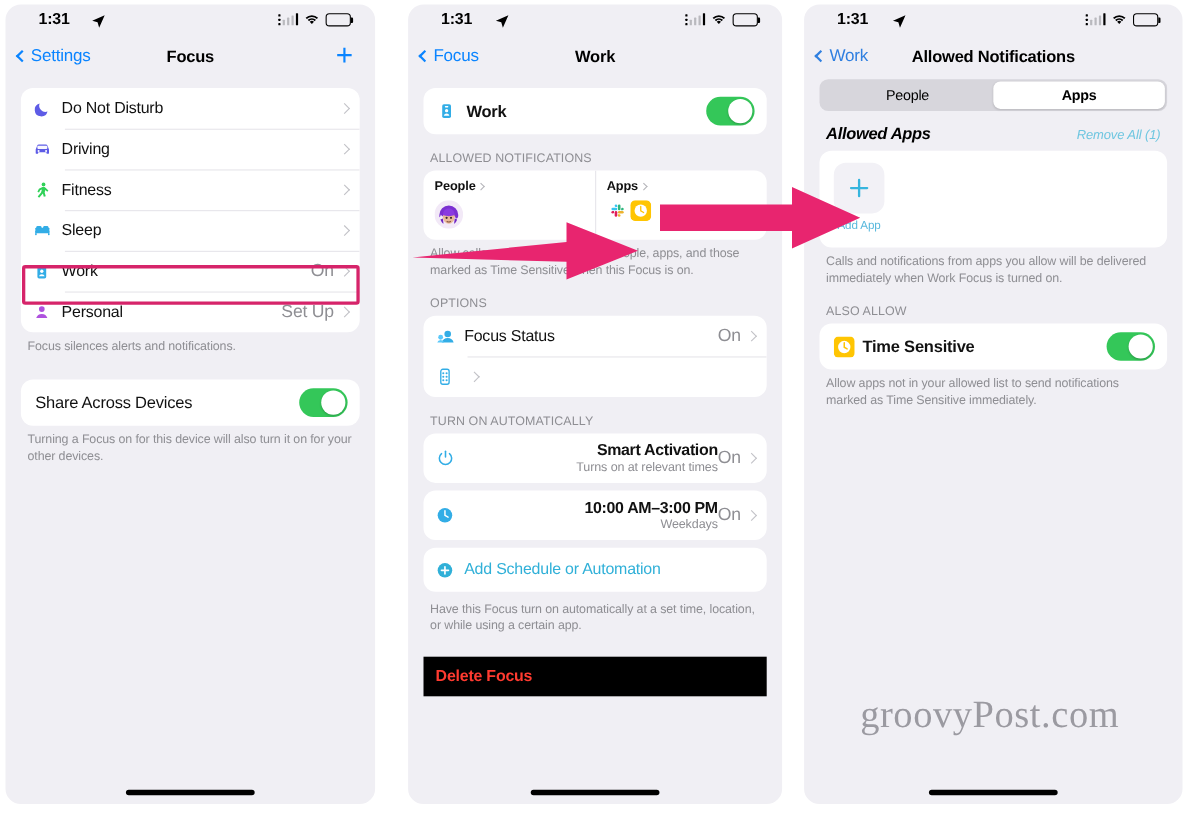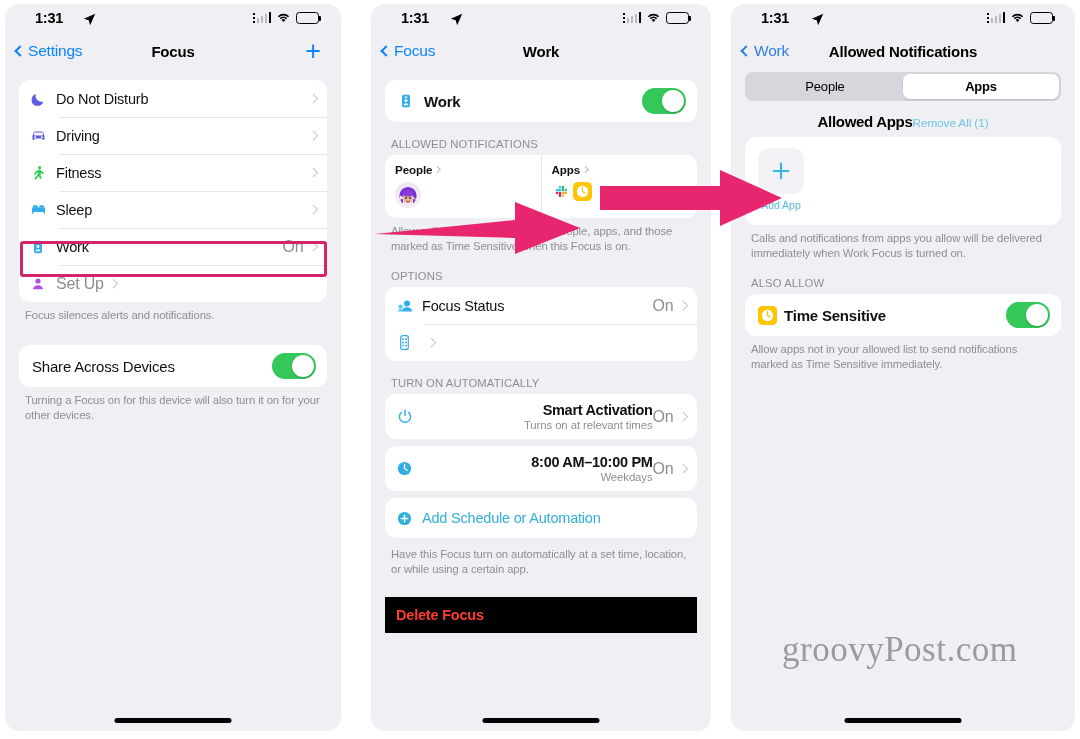--- a/index.html
+++ b/index.html
@@ -153,22 +153,23 @@
     margin: 4px 14px 0 14px; background: #d7d6dc; border-radius: 8px;
     display: flex; padding: 2px; height: 29px;
   }
   .seg {
     flex: 1; display:flex; align-items:center; justify-content:center;
     font-size: 13px; color:#000; border-radius: 6.5px; letter-spacing:-0.2px;
   }
   .seg.active { background:#fff; font-weight: bold; box-shadow: 0 1px 2px rgba(0,0,0,.14); }
 
   .sec-head {
-    display:flex; align-items:baseline; justify-content: center;
+    display:flex; align-items:baseline; justify-content: space-between;
     padding: 12px 6px 7px 6px;
+    font-style: italic;
   }
   .sec-head .t { font-size: 15px; font-weight: bold; color:#000; letter-spacing:-0.3px; }
   .sec-head .a { font-size: 11.8px; color:#6ec6e0; letter-spacing:-0.1px; }
 
   .appgrid { background:#fff; border-radius: 11px; padding: 11px 12px 8px 12px; display:flex; gap: 16px; min-height: 88px;}
   .appcell { width: 48px; display:flex; flex-direction:column; align-items:center; position:relative;}
   .appcell .tile {
     width: 46px; height: 46px; border-radius: 11px; display:flex; align-items:center; justify-content:center;
   }
   .appcell .cap { font-size: 10.6px; color:#8e8e93; margin-top: 5px; letter-spacing:-0.1px; }
@@ -312,20 +313,21 @@
           <span class="chev-r"></span>
         </div>
 
         <div class="row">
           <span class="ico">
             <svg width="16" height="16" viewBox="0 0 16 16">
               <circle cx="8" cy="5" r="2.6" fill="#af52de"></circle>
               <path d="M2.9 13.2a5.3 5.3 0 0 1 10.2 0z" fill="#af52de"></path>
             </svg>
           </span>
+          <span class="label">Personal</span>
           <span class="value">Set Up</span>
           <span class="chev-r"></span>
         </div>
       </div>
 
       <div class="footnote">Focus silences alerts and notifications.</div>
 
       <div class="card" style="margin-top:22px;">
         <div class="row" style="min-height:42px;padding-left:13px;">
           <span class="label" style="font-size:15px;">Share Across Devices</span>
@@ -503,21 +505,21 @@
 
       <div class="card" style="margin-top:7px;">
         <div class="row two">
           <span class="ico">
             <svg width="17" height="17" viewBox="0 0 18 18">
               <circle cx="9" cy="9" r="7" fill="#32ade6"></circle>
               <path d="M9 4.6V9l3 1.8" stroke="#fff" stroke-width="1.4" fill="none" stroke-linecap="round"></path>
             </svg>
           </span>
           <span class="stack">
-            <span class="t">8:00 AM–10:00 PM</span>
+            <span class="t">10:00 AM–3:00 PM</span>
             <span class="s">Weekdays</span>
           </span>
           <span class="value">On</span>
           <span class="chev-r"></span>
         </div>
       </div>
 
       <div class="card" style="margin-top:7px;">
         <div class="row link-row" style="min-height:40px;align-items:center;">
           <span class="ico">

